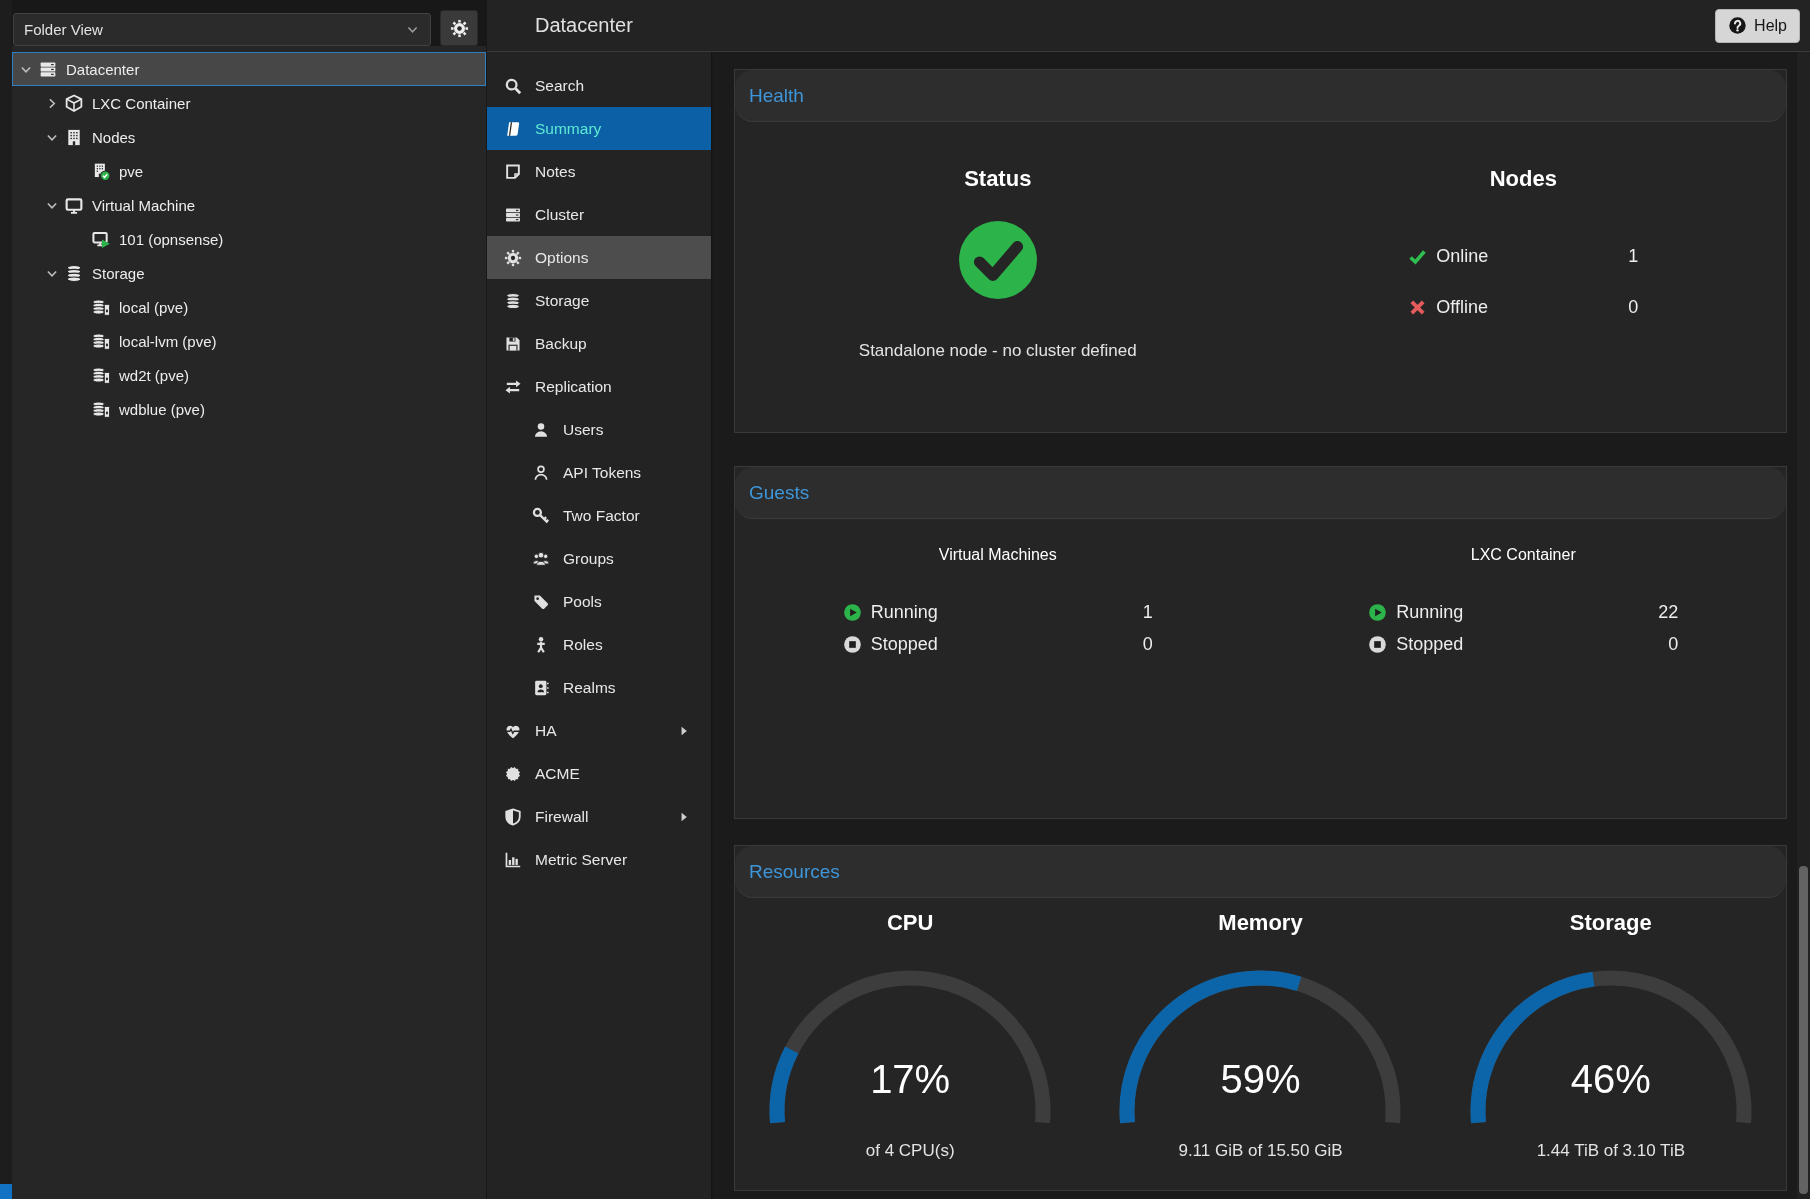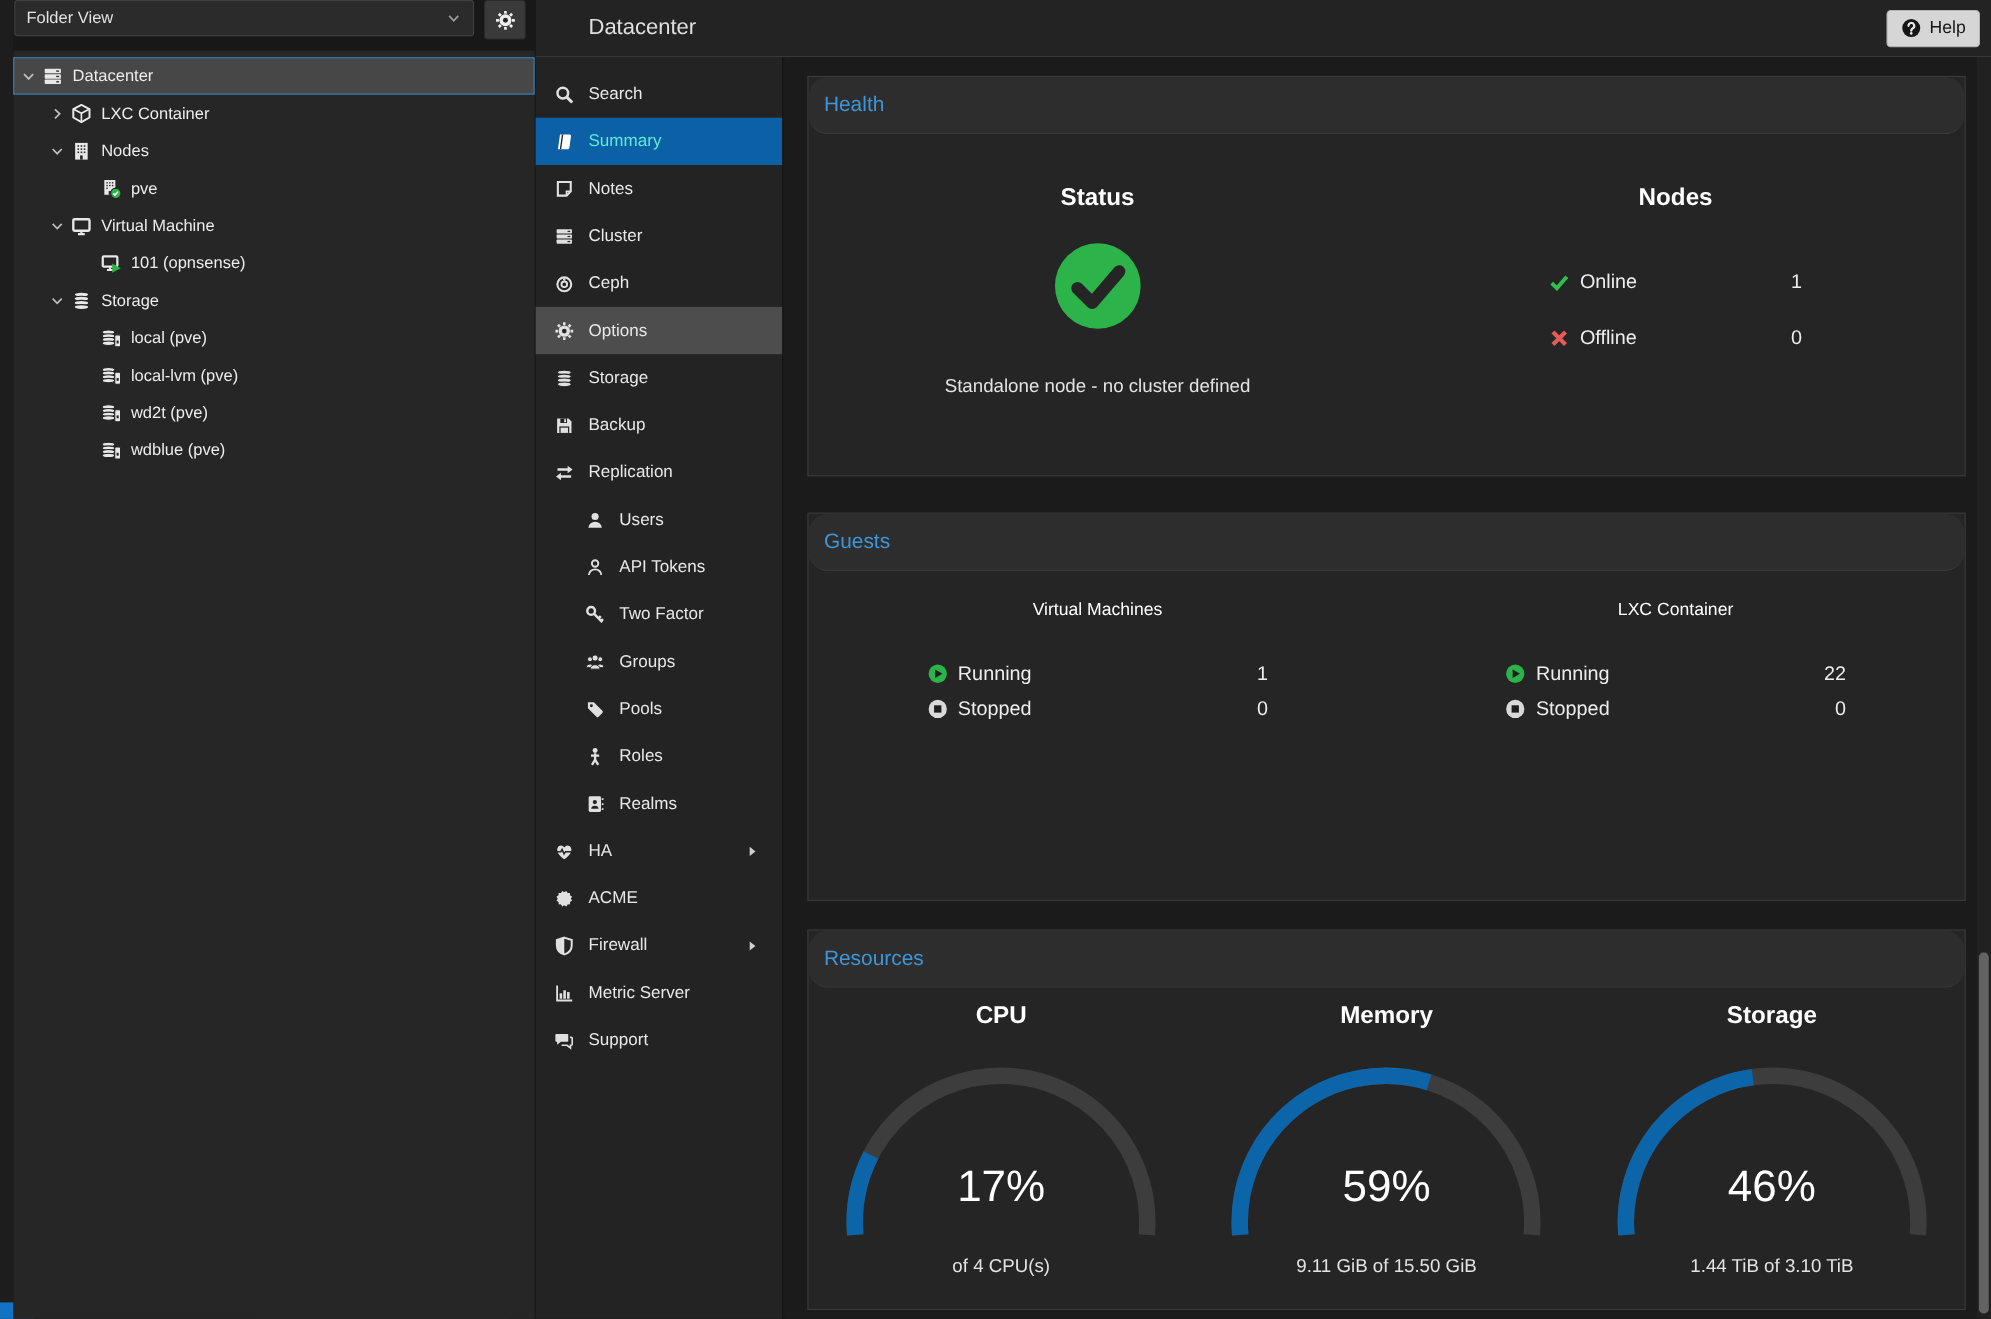--- a/index.html
+++ b/index.html
@@ -7,21 +7,21 @@
        font-family:"Liberation Sans","DejaVu Sans",sans-serif;color:#e6e6e6;-webkit-font-smoothing:antialiased;}
   .ico{display:inline-flex;flex:none;}
   .ico svg{width:100%;height:100%;display:block;}
 
   
   .left-rail{position:absolute;left:0;top:0;width:12px;height:1199px;background:#1d1d1d;border-right:1px solid #0a0a0a;}
   .bottom-accent{position:absolute;left:0;top:1184px;width:30px;height:15px;background:#1272c4;}
 
   
   .sidebar{position:absolute;left:12px;top:0;width:474px;height:1199px;background:#262626;}
-  .side-toolbar{height:46px;background:#181818;display:flex;align-items:flex-start;padding-left:1px;}
+  .side-toolbar{height:46px;background:#181818;display:flex;align-items:flex-end;padding-left:1px;}
   .view-combo{width:418px;height:33px;background:#2b2b2b;border:1px solid #414141;border-radius:3px;
               display:flex;align-items:center;padding:0 10px;box-sizing:border-box;cursor:pointer;}
   .combo-text{font-size:15px;color:#e2e2e2;}
   .combo-arrow{margin-left:auto;width:15px;height:15px;color:#9a9a9a;}
   .gear-btn{margin-left:9px;width:38px;height:36px;background:#3a3a3a;border:1px solid #2a2a2a;border-radius:3px;
             display:flex;align-items:center;justify-content:center;padding:0;cursor:pointer;}
   .gear-btn .ico{width:19px;height:19px;color:#efefef;}
 
   .tree{padding-top:6px;}
   .trow{display:flex;align-items:center;height:34px;box-sizing:border-box;font-size:15px;color:#ededed;cursor:pointer;}
@@ -381,30 +381,20 @@
             </g>
             <g fill="#262626">
               <rect x="10.6" y="3.4" width="2.2" height="1"></rect>
               <rect x="10.6" y="7.5" width="2.2" height="1"></rect>
               <rect x="10.6" y="11.6" width="2.2" height="1"></rect>
             </g>
           </svg>
         </span>
         <span class="mlab">Cluster</span>
       </div>
-      <div class="mitem">
-        <span class="mico ico">
-          <svg viewBox="0 0 16 16" xmlns="http://www.w3.org/2000/svg">
-            <circle cx="8" cy="8.4" r="5.6" fill="none" stroke="currentColor" stroke-width="1.7"></circle>
-            <circle cx="8" cy="8.4" r="2.3" fill="none" stroke="currentColor" stroke-width="1.5"></circle>
-            <circle cx="8" cy="4.6" r="1" fill="currentColor"></circle>
-          </svg>
-        </span>
-        <span class="mlab">Ceph</span>
-      </div>
       <div class="mitem mhover">
         <span class="mico ico">
           <svg viewBox="0 0 16 16" xmlns="http://www.w3.org/2000/svg">
             <circle cx="8" cy="8" r="4.6" fill="currentColor"></circle>
             <circle cx="8" cy="8" r="1.9" fill="#262626"></circle>
             <g stroke="currentColor" stroke-width="2.1">
               <line x1="8" y1="0.8" x2="8" y2="3"></line>
               <line x1="8" y1="13" x2="8" y2="15.2"></line>
               <line x1="0.8" y1="8" x2="3" y2="8"></line>
               <line x1="13" y1="8" x2="15.2" y2="8"></line>
@@ -569,29 +559,20 @@
       <div class="mitem">
         <span class="mico ico">
           <svg viewBox="0 0 16 16" xmlns="http://www.w3.org/2000/svg">
             <path d="M2.2 1.6 V13.8 h12.2" fill="none" stroke="currentColor" stroke-width="1.5"></path>
             <rect x="4.2" y="8" width="2.1" height="4.4" fill="currentColor"></rect>
             <rect x="7.2" y="5.6" width="2.1" height="6.8" fill="currentColor"></rect>
             <rect x="10.2" y="7" width="2.1" height="5.4" fill="currentColor"></rect>
           </svg>
         </span>
         <span class="mlab">Metric Server</span>
-      </div>
-      <div class="mitem">
-        <span class="mico ico">
-          <svg viewBox="0 0 16 16" xmlns="http://www.w3.org/2000/svg">
-            <path d="M1.6 2.6 h8.8 a0.8 0.8 0 0 1 0.8 0.8 v4.8 a0.8 0.8 0 0 1 -0.8 0.8 h-5.2 l-3 2.4 v-2.4 h-0.6 a0.8 0.8 0 0 1 -0.8 -0.8 V3.4 a0.8 0.8 0 0 1 0.8 -0.8 z" fill="currentColor"></path>
-            <path d="M12.6 5.4 h1 a0.8 0.8 0 0 1 0.8 0.8 v4.8 a0.8 0.8 0 0 1 -0.8 0.8 h-0.6 v2.2 l-2.8 -2.2 h-4.4" fill="none" stroke="currentColor" stroke-width="1.3"></path>
-          </svg>
-        </span>
-        <span class="mlab">Support</span>
       </div>
     </nav>
 
   <main class="content">
 
     <section class="panel health">
       <div class="panel-head">
         <span class="panel-title">Health</span>
       </div>
       <div class="panel-body">

